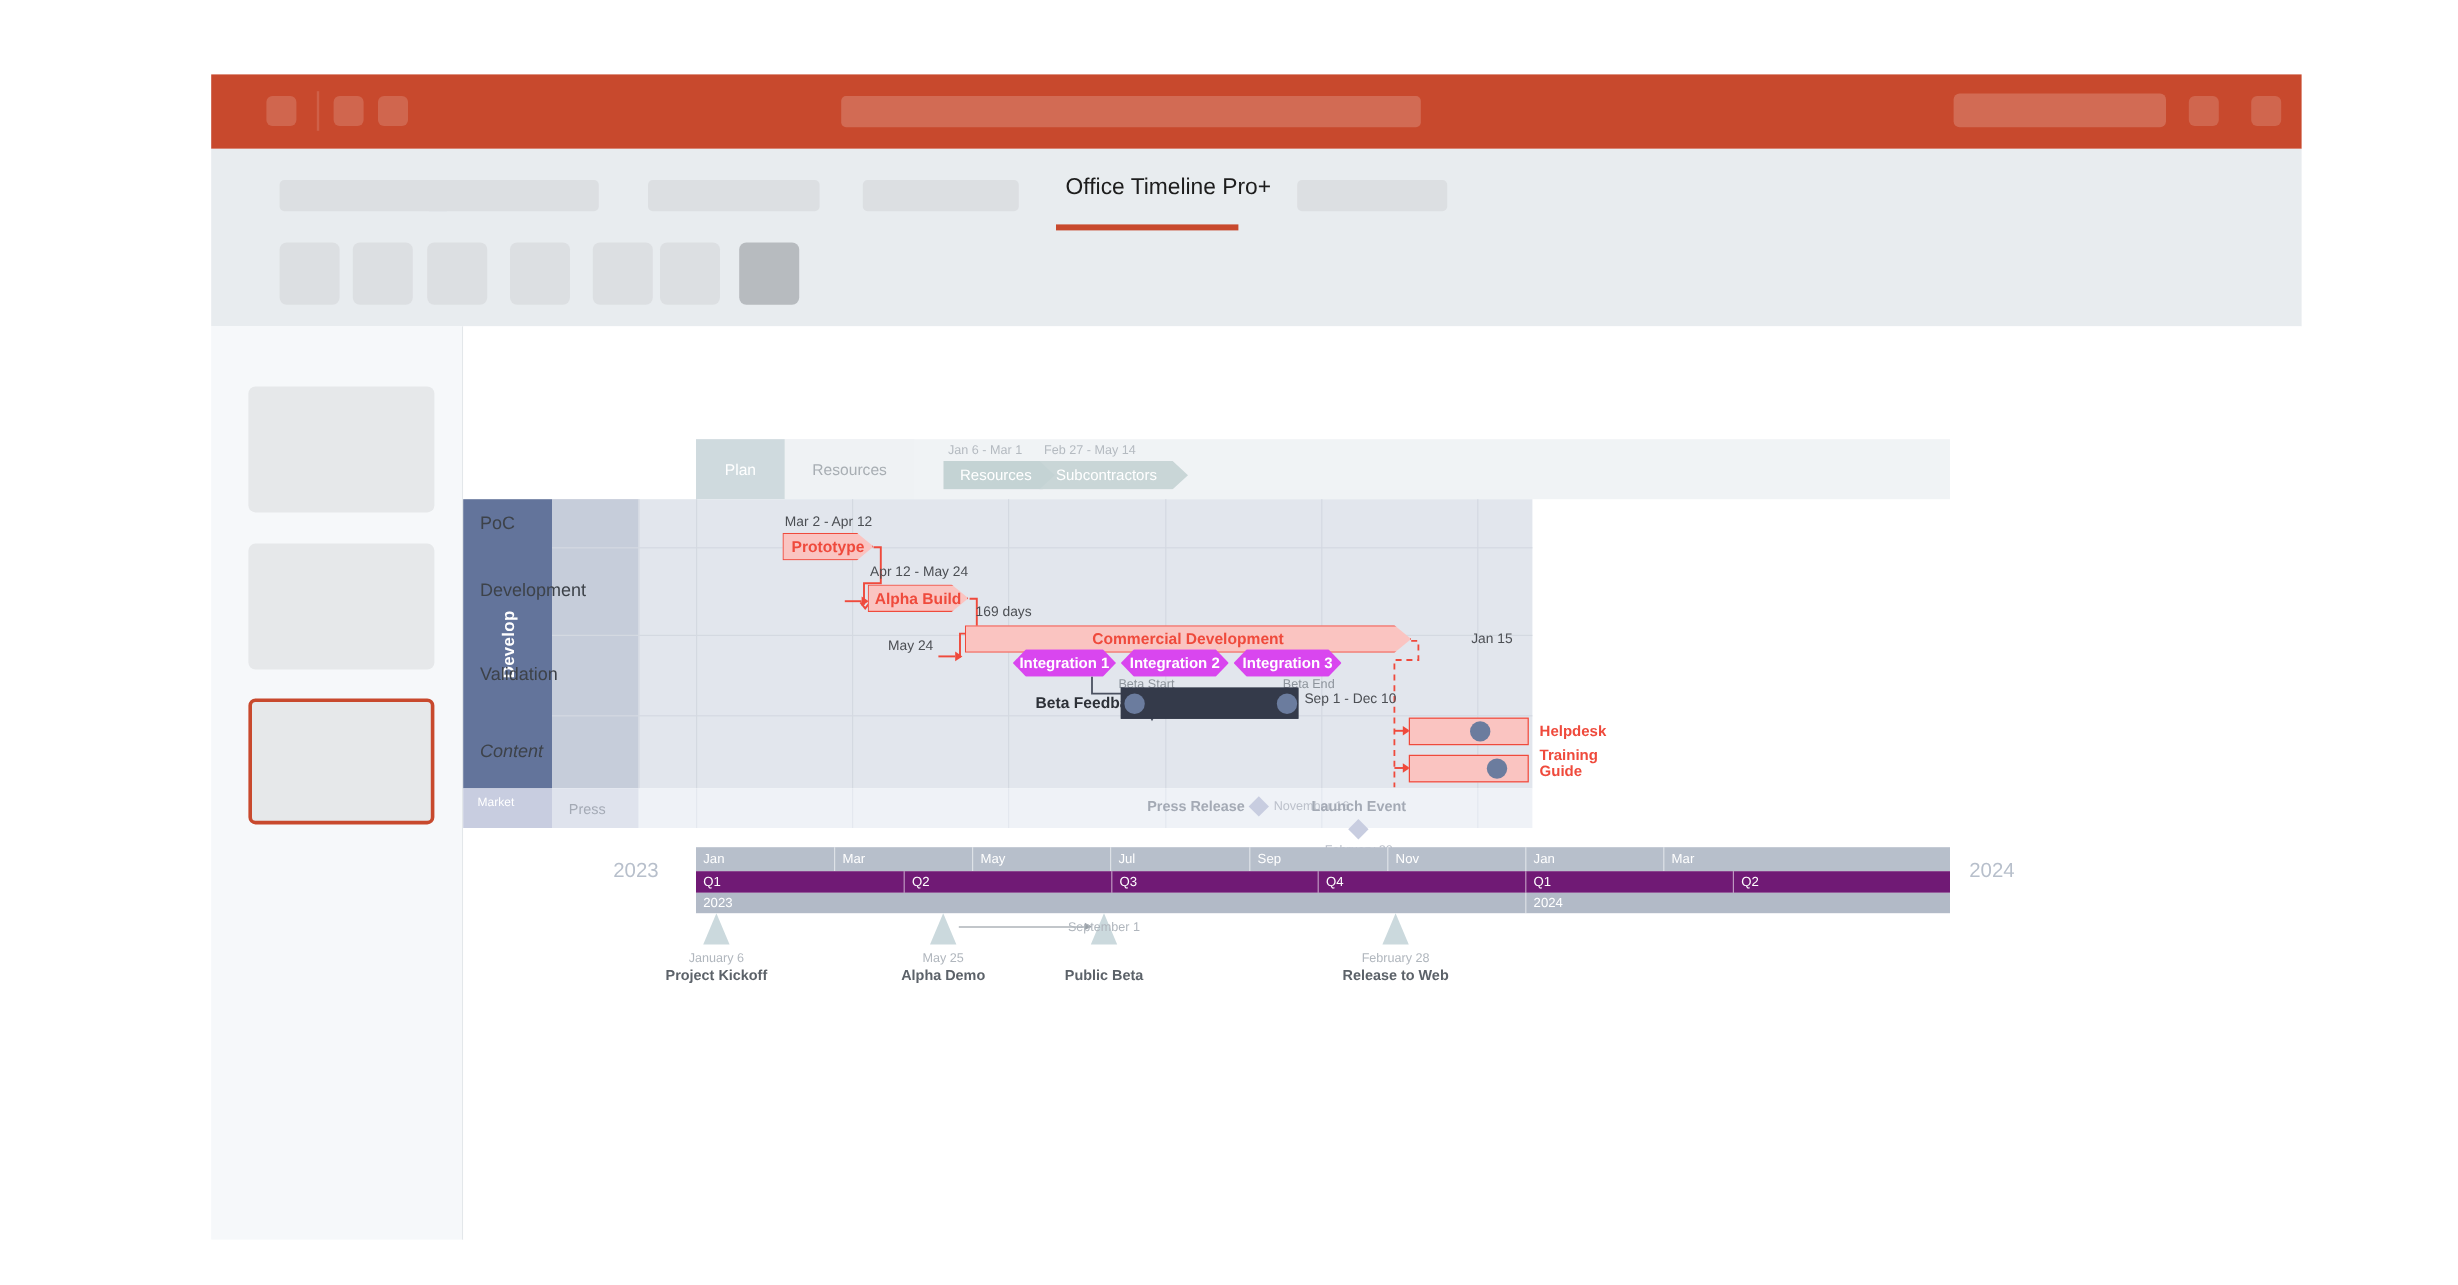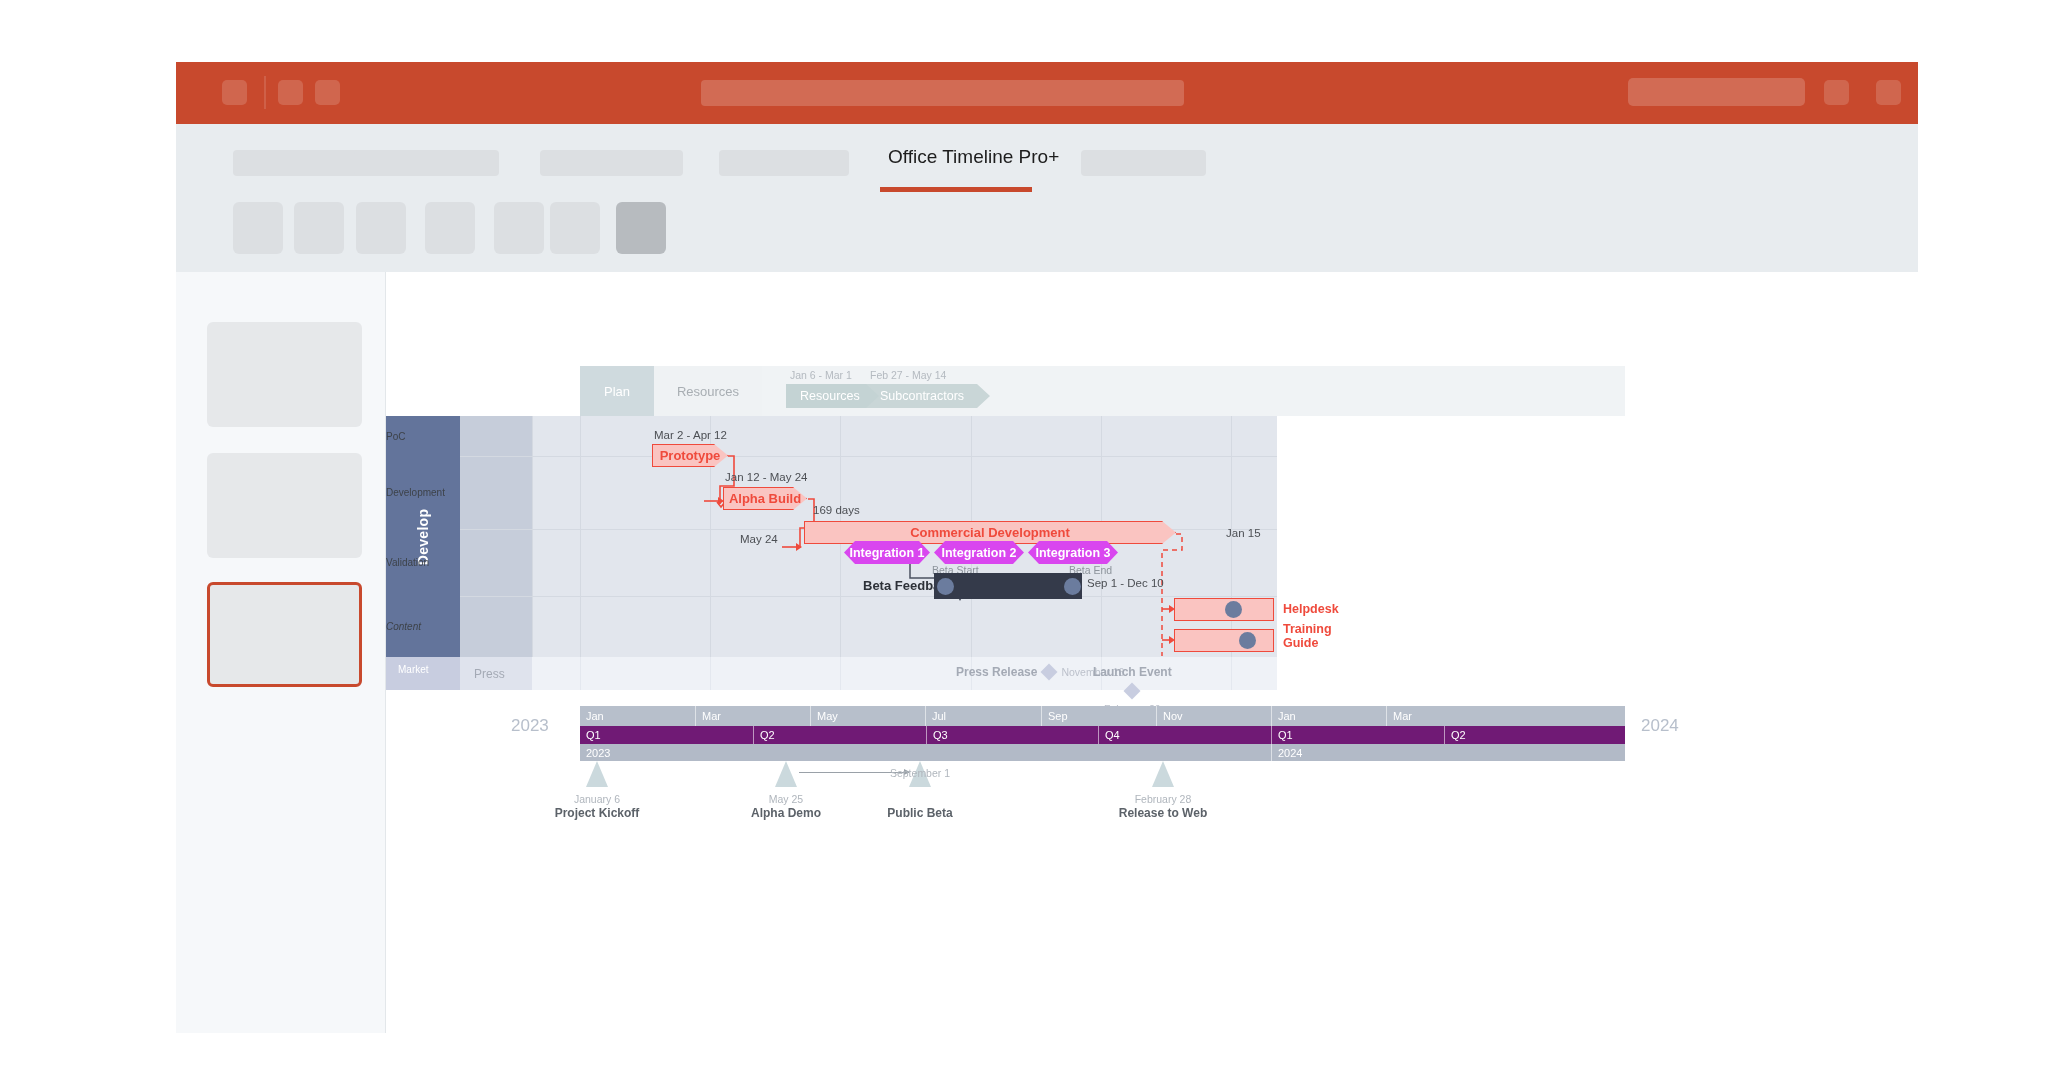--- a/index.html
+++ b/index.html
@@ -123,22 +123,22 @@
     color:#fff; font-size:14px; font-weight:bold; white-space:nowrap; letter-spacing:0.3px;
   }
   .lane-market {
     position:absolute; left:0px; top:385px; width:74px; height:33px; background:#c8cde0;
   }
   .lane-market span { position:absolute; left:12px; top:7px; color:#fff; font-size:10px; }
 
   
   .grid-body { position:absolute; left:74px; top:144px; width:817px; height:241px; background:#e2e6ed; }
   .row-label-col { position:absolute; left:74px; top:144px; width:72px; height:241px; background:#c6cdda; }
-  .row-label { position:absolute; left:0; width:72px; display:flex; align-items:center; 
-               font-size:10px; color:#3d4249; }
+  .row-label { position:absolute; left:0; width:72px; display:flex; align-items:center; padding-left:14px;
+               font-size:15px; color:#3d4249; }
   .row-div { position:absolute; left:74px; width:817px; height:1px; background:#d4d9e1; }
   .col-div { position:absolute; top:144px; width:1px; height:241px; background:#d4d9e1; }
 
   
   .press-row { position:absolute; left:74px; top:385px; width:817px; height:33px; background:#eff2f7; }
   .press-lbl-cell { position:absolute; left:74px; top:385px; width:72px; height:33px; background:#dfe3ed; }
   .press-lbl { position:absolute; left:88px; top:395px; font-size:12px; color:#a4aab5; }
   .press-coldiv { position:absolute; top:385px; width:1px; height:33px; background:#e4e8ef; }
 
   
@@ -288,21 +288,21 @@
     <svg style="position:absolute; left:330px; top:180px; width:40px; height:56px; overflow:visible;">
       <path d="M12,4 L18,4 L18,34 L4,34 L4,52" stroke="#ef4a3c" stroke-width="1.6" fill="none"></path>
       <path d="M4,52 l0,-0 M1,48 l4,5 l4,-5" stroke="#ef4a3c" stroke-width="1.6" fill="none" transform="translate(0,2) rotate(0)"></path>
       <polygon points="322,0 322,0 322,0" fill="#ef4a3c"></polygon>
     </svg>
     <svg style="position:absolute; left:318px; top:222px; width:22px; height:14px; overflow:visible;">
       <path d="M0,7 L14,7" stroke="#ef4a3c" stroke-width="1.6" fill="none"></path>
       <polygon points="14,3 20,7 14,11" fill="#ef4a3c"></polygon>
     </svg>
 
-    <div class="bar-lbl" style="left:339px; top:199px;">Jan 12 - May 24</div>
+    <div class="bar-lbl" style="left:339px; top:199px;">Apr 12 - May 24</div>
     <div class="chev-bar pt" style="left:337px; top:215px; width:84px;">Alpha Build</div>
 
     <svg style="position:absolute; left:408px; top:222px; width:40px; height:60px; overflow:visible;">
       <path d="M14,5 L20,5 L20,34 L6,34 L6,54" stroke="#ef4a3c" stroke-width="1.6" fill="none"></path>
     </svg>
     <svg style="position:absolute; left:396px; top:268px; width:22px; height:14px; overflow:visible;">
       <path d="M0,7 L14,7" stroke="#ef4a3c" stroke-width="1.6" fill="none"></path>
       <polygon points="14,3 20,7 14,11" fill="#ef4a3c"></polygon>
     </svg>
 

